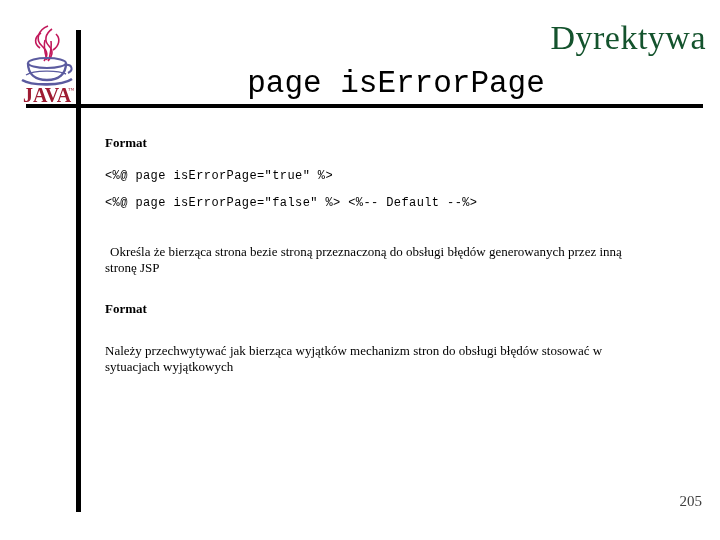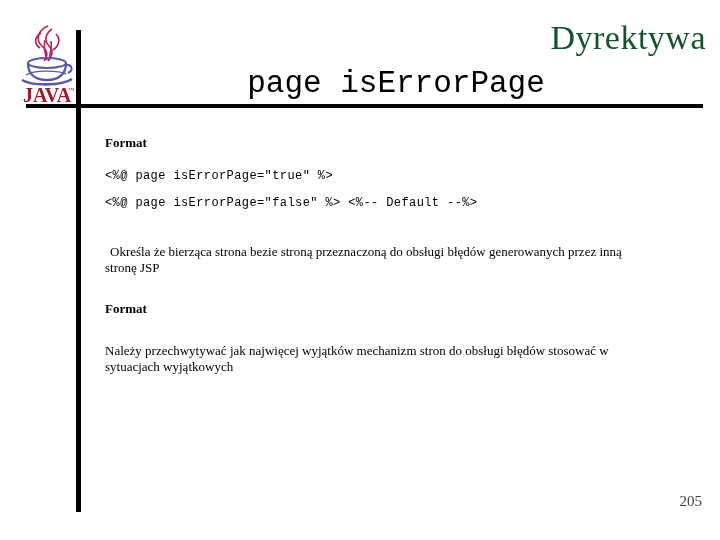--- a/index.html
+++ b/index.html
@@ -172,19 +172,19 @@
     <div class="code">&lt;%@ page isErrorPage="false" %&gt; &lt;%-- Default --%&gt;</div>
 
     <div class="sp-sec"></div>
     <div class="sp-head"></div>
     <div class="para indent-1">Określa że bierząca strona bezie stroną przeznaczoną do obsługi błędów generowanych przez inną stronę JSP</div>
 
     <div class="sp-sec"></div>
     <div class="h-sec">Format</div>
     <div class="sp-head"></div>
     <div class="sp-para"></div>
-    <div class="para">Należy przechwytywać jak najwięcej wyjątków mechanizm stron do obsługi błędów stosować w sytuacjach wyjątkowych</div>
+    <div class="para">Należy przechwytywać jak bierząca wyjątków mechanizm stron do obsługi błędów stosować w sytuacjach wyjątkowych</div>
 
   </div>
 
   <div class="page-num">205</div>
 
 </div>
 
 </body></html>

